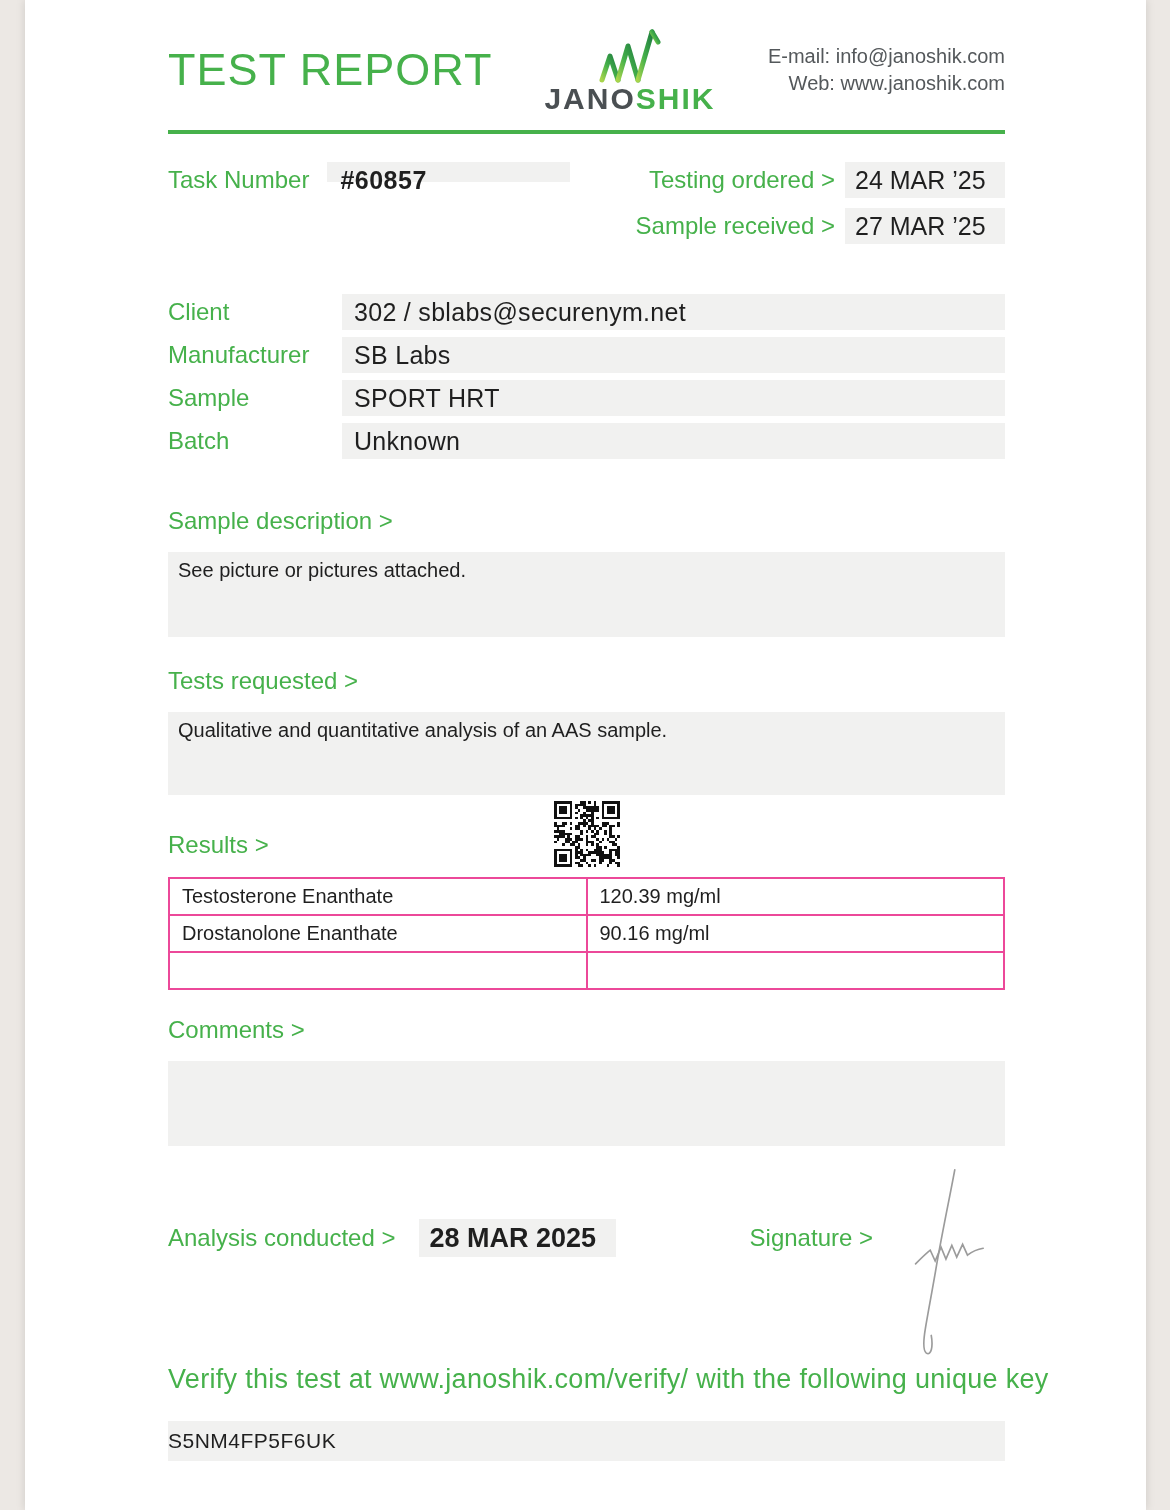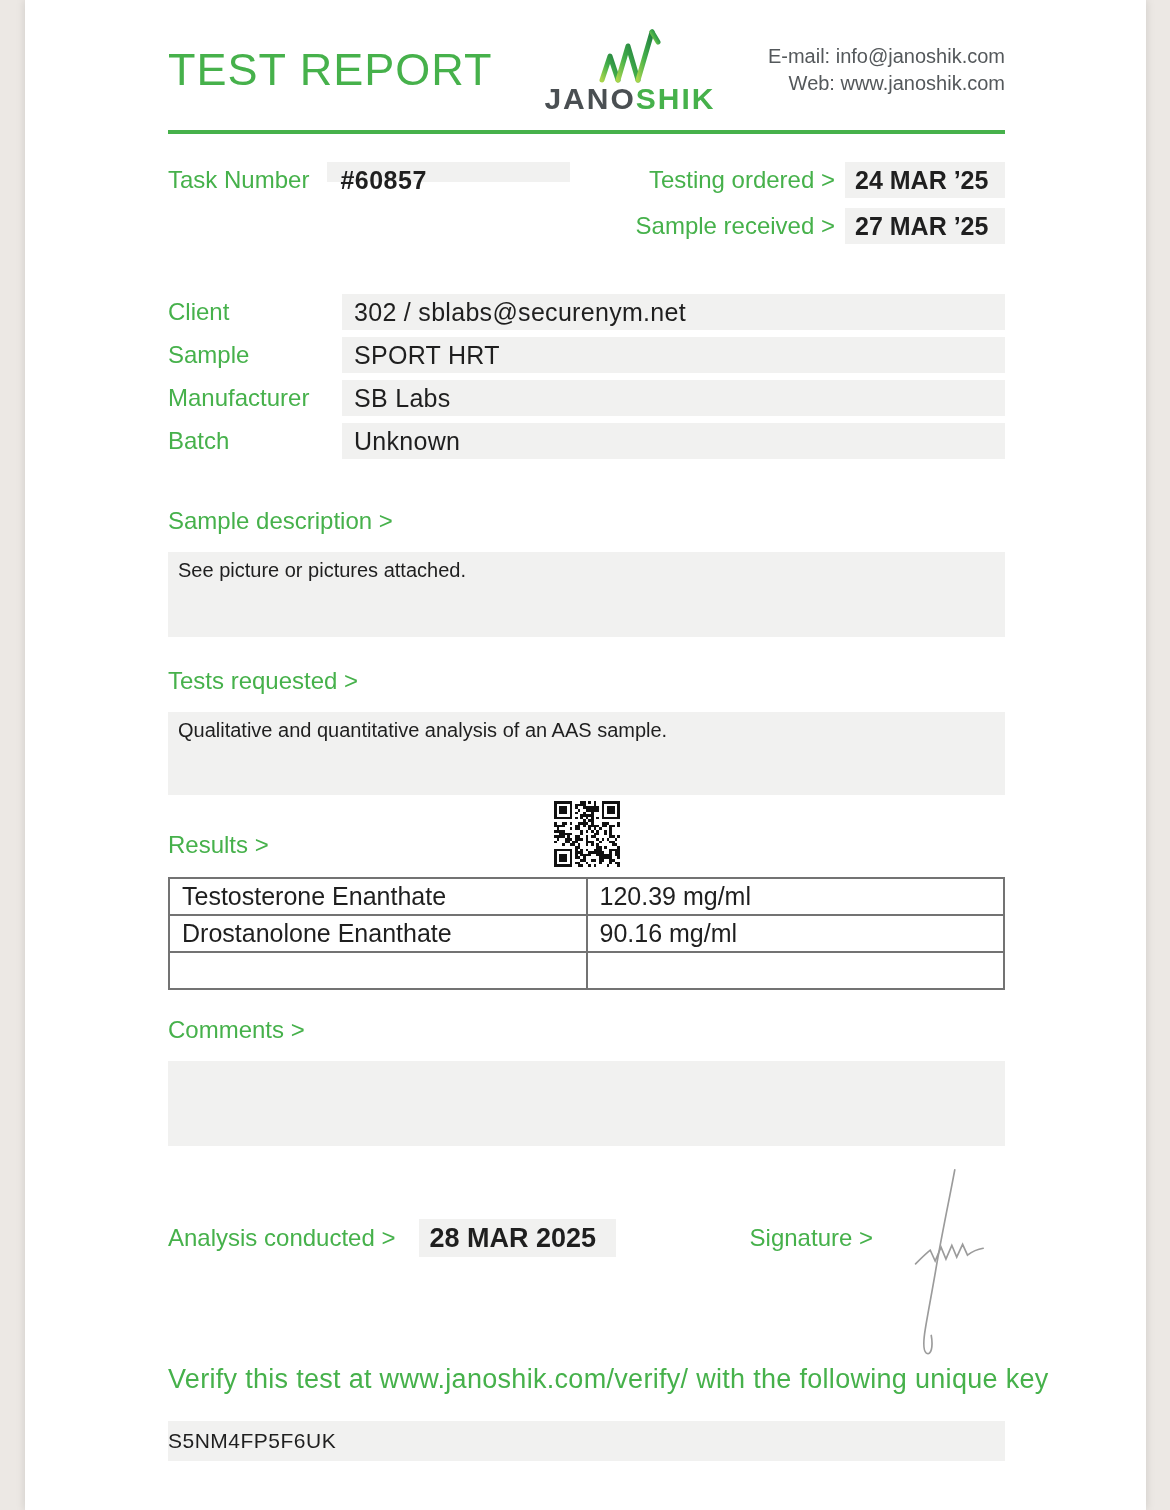--- a/index.html
+++ b/index.html
@@ -29,41 +29,41 @@
   .contact { margin-left:auto; text-align:right; font-size:20px; color:#54585b; line-height:27px; }
   .green-rule { margin-top:16px; height:4px; background:#46b14b; }
 
   
   .task-row { display:flex; margin-top:28px; }
   .g-label { color:#46b14b; font-size:24px; line-height:36px; white-space:nowrap; }
   .gray-box { background:#f1f1f0; }
   .task-num-box { width:243px; height:20px; margin-left:18px; font-size:25px; line-height:36px; padding-left:13px; font-weight:bold; letter-spacing:0.5px; }
   .task-right { margin-left:auto; display:flex; flex-direction:column; gap:10px; }
   .task-right .trow { display:flex; justify-content:flex-end; align-items:center; gap:10px; }
-  .date-box { width:160px; height:36px; font-size:25px; line-height:36px; padding-left:10px; font-weight:bold; white-space:nowrap; }
+  .date-box { width:160px; height:36px; font-size:25px; line-height:36px; padding-left:10px; font-weight:normal; white-space:nowrap; }
 
   
   .info-section { margin-top:50px; }
   .info-row { display:flex; margin-bottom:7px; }
   .info-row .g-label { width:174px; }
   .value-box { flex:1; height:36px; font-size:25px; line-height:36px; padding-left:12px; letter-spacing:0.3px; }
 
   
   .section-heading { color:#46b14b; font-size:24px; }
   .h-sample { margin-top:48px; }
   .big-box { margin-top:17px; height:85px; font-size:20px; padding:7px 10px; }
   .h-tests { margin-top:30px; }
   .tests-box { height:83px; }
 
   
   .results-head { position:relative; height:76px; }
   .results-head .section-heading { position:absolute; left:0; bottom:12px; }
   .qr { position:absolute; left:50%; transform:translateX(-50%); bottom:4px; width:66px; height:66px; }
   table.results { width:100%; border-collapse:collapse; margin-top:6px; }
-  table.results td { border:2px solid #737373; height:37px; font-size:25px; padding:0 0 0 12px; width:50%; }
+  table.results td { border:2px solid #ec4899; height:37px; font-size:20px; padding:0 0 0 12px; width:50%; }
 
   
   .h-comments { margin-top:26px; }
   .comments-box { height:85px; }
 
   
   .footer-row { display:flex; align-items:center; margin-top:72px; position:relative; height:40px; }
   .analysis-box { width:197px; height:38px; margin-left:24px; font-size:27px; line-height:38px; padding-left:10px; font-weight:bold; white-space:nowrap; }
   .sig-label { margin-left:auto; margin-right:132px; }
   .signature-svg { position:absolute; right:12px; top:-56px; width:100px; height:196px; }
@@ -118,26 +118,26 @@
         </div>
       </div>
     </div>
 
     <div class="info-section">
       <div class="info-row">
         <div class="g-label">Client</div>
         <div class="gray-box value-box">302 / sblabs@securenym.net</div>
       </div>
       <div class="info-row">
+        <div class="g-label">Manufacturer</div>
+        <div class="gray-box value-box">SB Labs</div>
+      </div>
+      <div class="info-row">
         <div class="g-label">Sample</div>
         <div class="gray-box value-box">SPORT HRT</div>
-      </div>
-      <div class="info-row">
-        <div class="g-label">Manufacturer</div>
-        <div class="gray-box value-box">SB Labs</div>
       </div>
       <div class="info-row">
         <div class="g-label">Batch</div>
         <div class="gray-box value-box">Unknown</div>
       </div>
     </div>
 
     <div class="section-heading h-sample">Sample description &gt;</div>
     <div class="gray-box big-box">See picture or pictures attached.</div>
 

